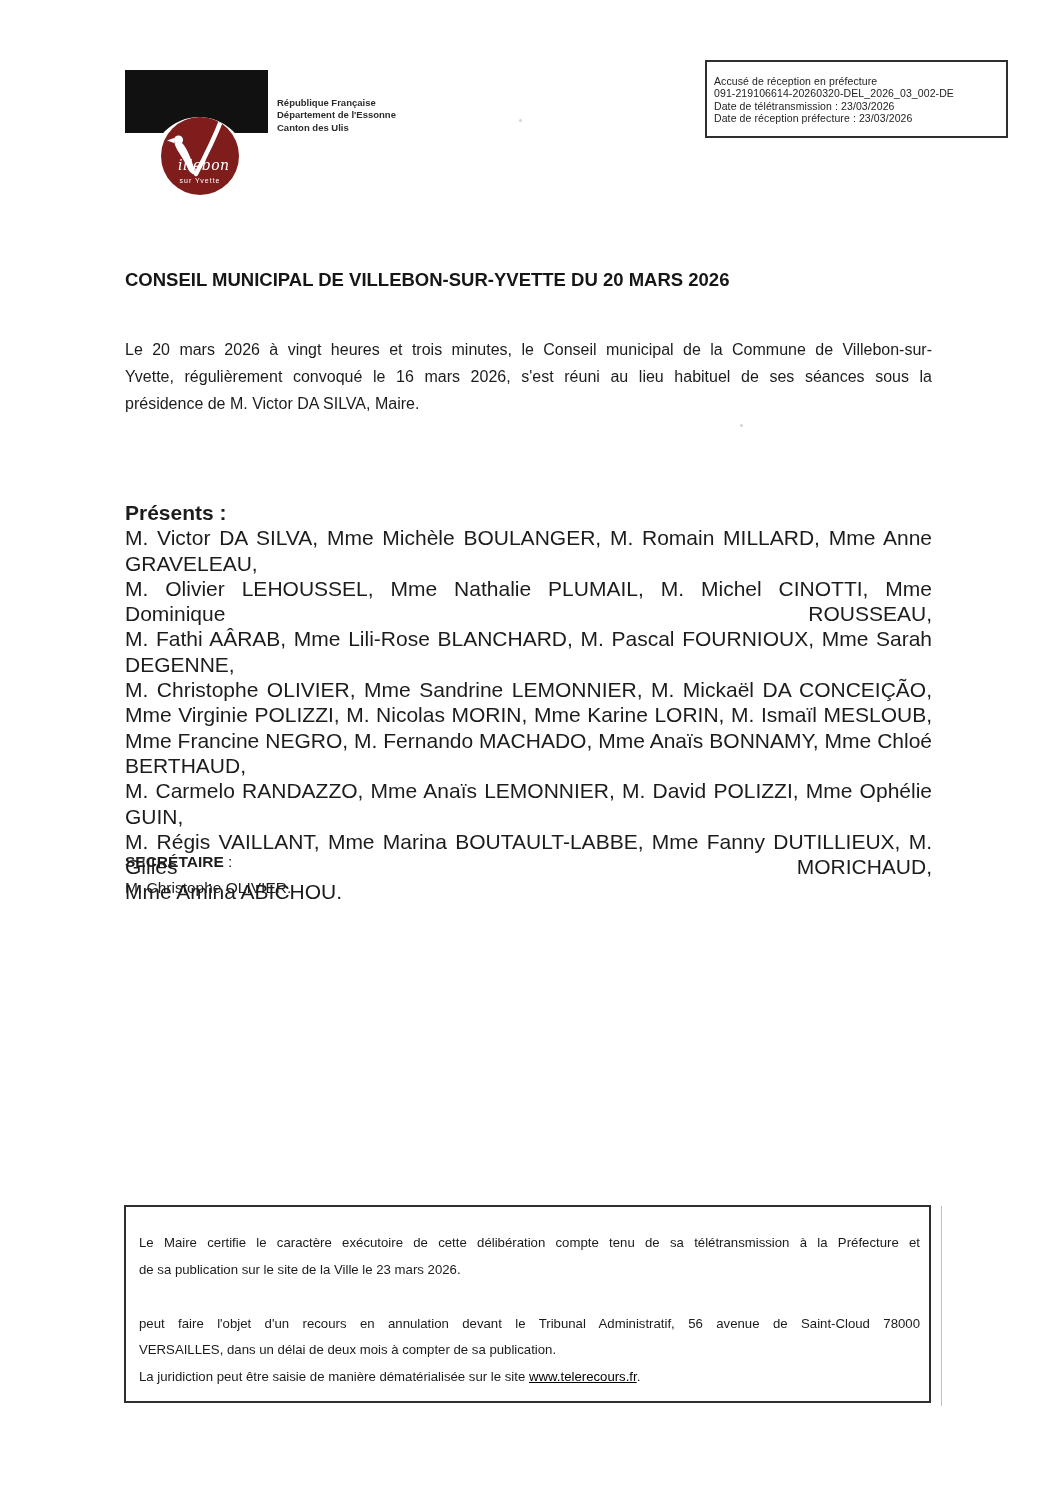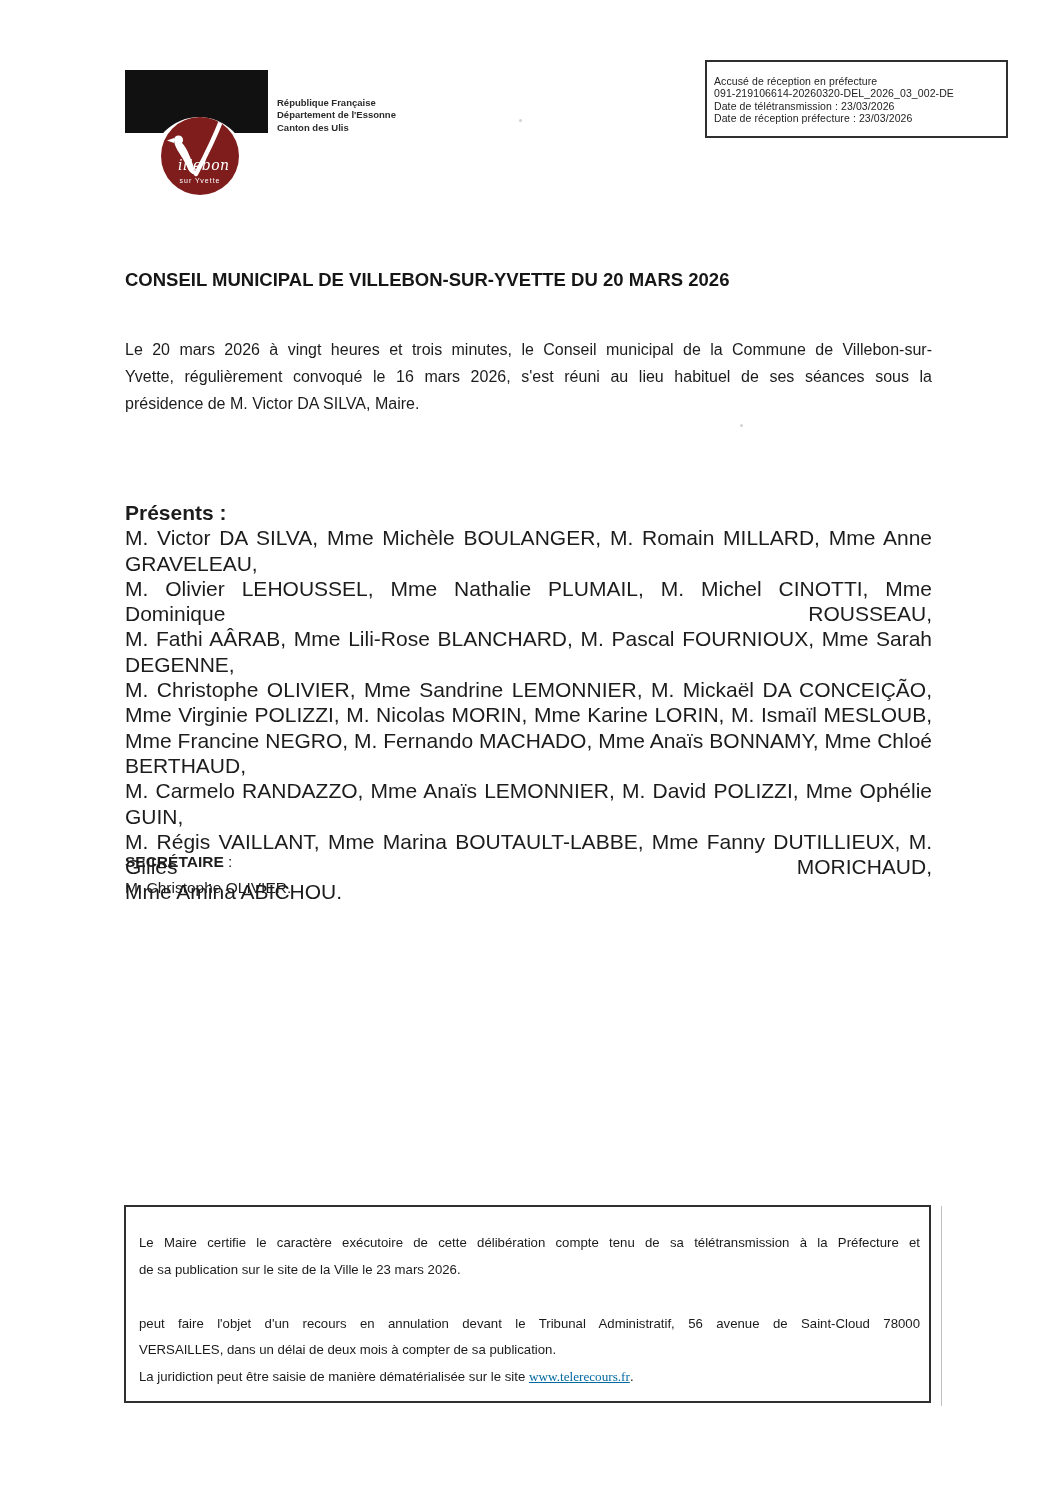--- a/index.html
+++ b/index.html
@@ -55,21 +55,21 @@
   .jlast{text-align:left;}
   
   .footer-box{
     position:absolute;left:124px;top:1205px;width:807px;height:198px;
     border:2px solid #2f2f2f;box-sizing:border-box;
     padding:23px 9px 0 13px;
     font-size:13.2px;line-height:26.8px;color:#1b1b1b;
   }
   .footer-box p{margin:0;}
   .footer-box .gap{margin-top:27px;}
-  .footer-link{color:#0369a1;text-decoration:underline;cursor:pointer;font-family:Liberation Serif, serif;}
+  .footer-link{color:#000000;text-decoration:underline;cursor:pointer;}
   .scan-line{
     position:absolute;left:941px;top:1206px;width:1px;height:200px;
     background:#8a8a8a;opacity:0.55;
   }
   .speck{position:absolute;width:3px;height:3px;border-radius:50%;background:#b5b5b5;opacity:0.6;}
 </style>
 </head>
 <body>
 
 <div class="page">

